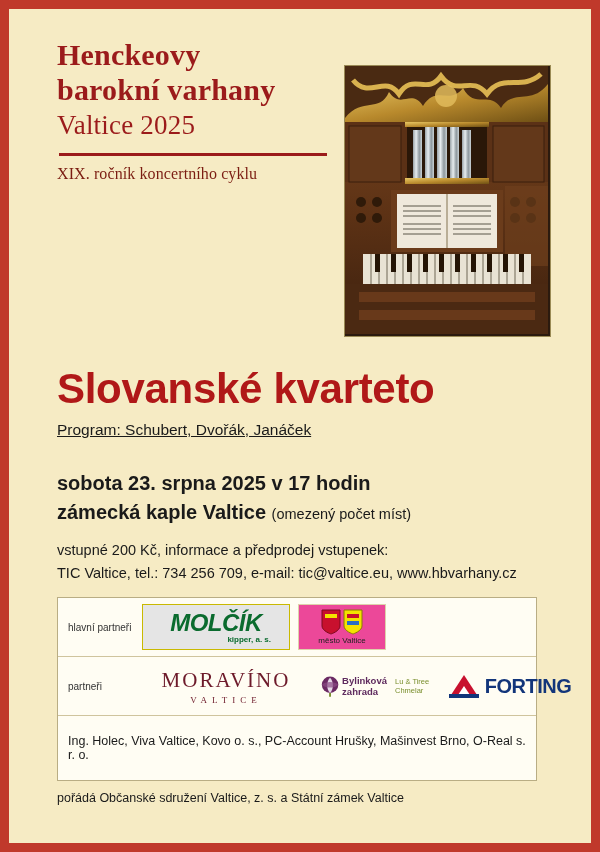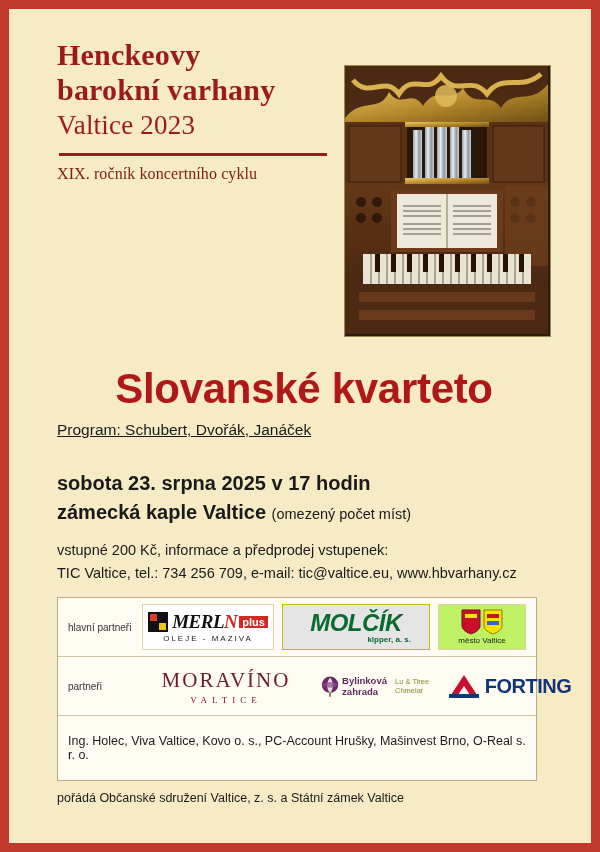--- a/index.html
+++ b/index.html
@@ -79,21 +79,20 @@
   .photo svg { display: block; }
 
   
   .ensemble {
     margin-top: 40px;
     color: #b01818;
     font-size: 42px;
     font-weight: bold;
     letter-spacing: -0.3px;
     line-height: 1.05;
-    text-align: center;
   }
   .program {
     margin-top: 10px;
     color: #1a1a1a;
     font-size: 15.5px;
     text-decoration: underline;
   }
 
   .when {
     margin-top: 30px;
@@ -241,21 +240,21 @@
     font-weight: bold;
     color: #0a6b2e;
     align-self: flex-end;
     margin-right: 18px;
   }
 
   
   .logo-mesto {
     width: 88px;
     border: 1px solid #ddd2aa;
-    background: #bef264;
+    background: #ec4899;
     flex-direction: column;
     justify-content: center;
   }
   .mesto-sub {
     font-size: 8px;
     color: #222;
     margin-top: 1px;
   }
 
   
@@ -319,21 +318,21 @@
 </head>
 <body>
 
 <div class="poster">
   <div class="inner">
 
     <div class="header">
       <div class="title-block">
         <div class="title-line l1">Henckeovy</div>
         <div class="title-line l2">barokní varhany</div>
-        <div class="title-line l3">Valtice 2023</div>
+        <div class="title-line l3">Valtice 2025</div>
         <div class="title-rule"></div>
         <div class="subtitle">XIX. ročník koncertního cyklu</div>
       </div>
 
       <div class="photo">
         <svg width="203" height="268" viewBox="0 0 203 268">
           <defs>
             <linearGradient id="wood" x1="0" y1="0" x2="0" y2="1">
               <stop offset="0%" stop-color="#7d4a22"></stop>
               <stop offset="55%" stop-color="#5d3215"></stop>
@@ -457,28 +456,20 @@
 
     <div class="entry">vstupné 200 Kč, informace a předprodej vstupenek:</div>
     <div class="contact">TIC Valtice, tel.: 734 256 709, e-mail: tic@valtice.eu, www.hbvarhany.cz</div>
 
     <div class="sponsors">
 
       <div class="sponsor-row">
         <div class="sponsor-label">hlavní partneři</div>
         <div class="sponsor-items">
 
-          <div class="logo-box logo-merlin">
-            <div class="merlin-top">
-              <span class="merlin-cube"></span>
-              <span class="merlin-word"><span>MERL</span><span class="red">N</span></span>
-              <span class="merlin-plus">plus</span>
-            </div>
-            <div class="merlin-sub">OLEJE - MAZIVA</div>
-          </div>
 
           <div class="logo-box logo-molcik">
             <div class="molcik-word">MOLČÍK</div>
             <div class="molcik-sub">kipper, a. s.</div>
           </div>
 
           <div class="logo-box logo-mesto">
             <svg width="44" height="26" viewBox="0 0 44 26">
               <path d="M2,1 L20,1 L20,17 C20,22 11,25 11,25 C11,25 2,22 2,17 Z" fill="#c8102e" stroke="#7a0a1c"></path>
               <path d="M5,5 L17,5 L17,9 L5,9 Z" fill="#f4e300"></path>

